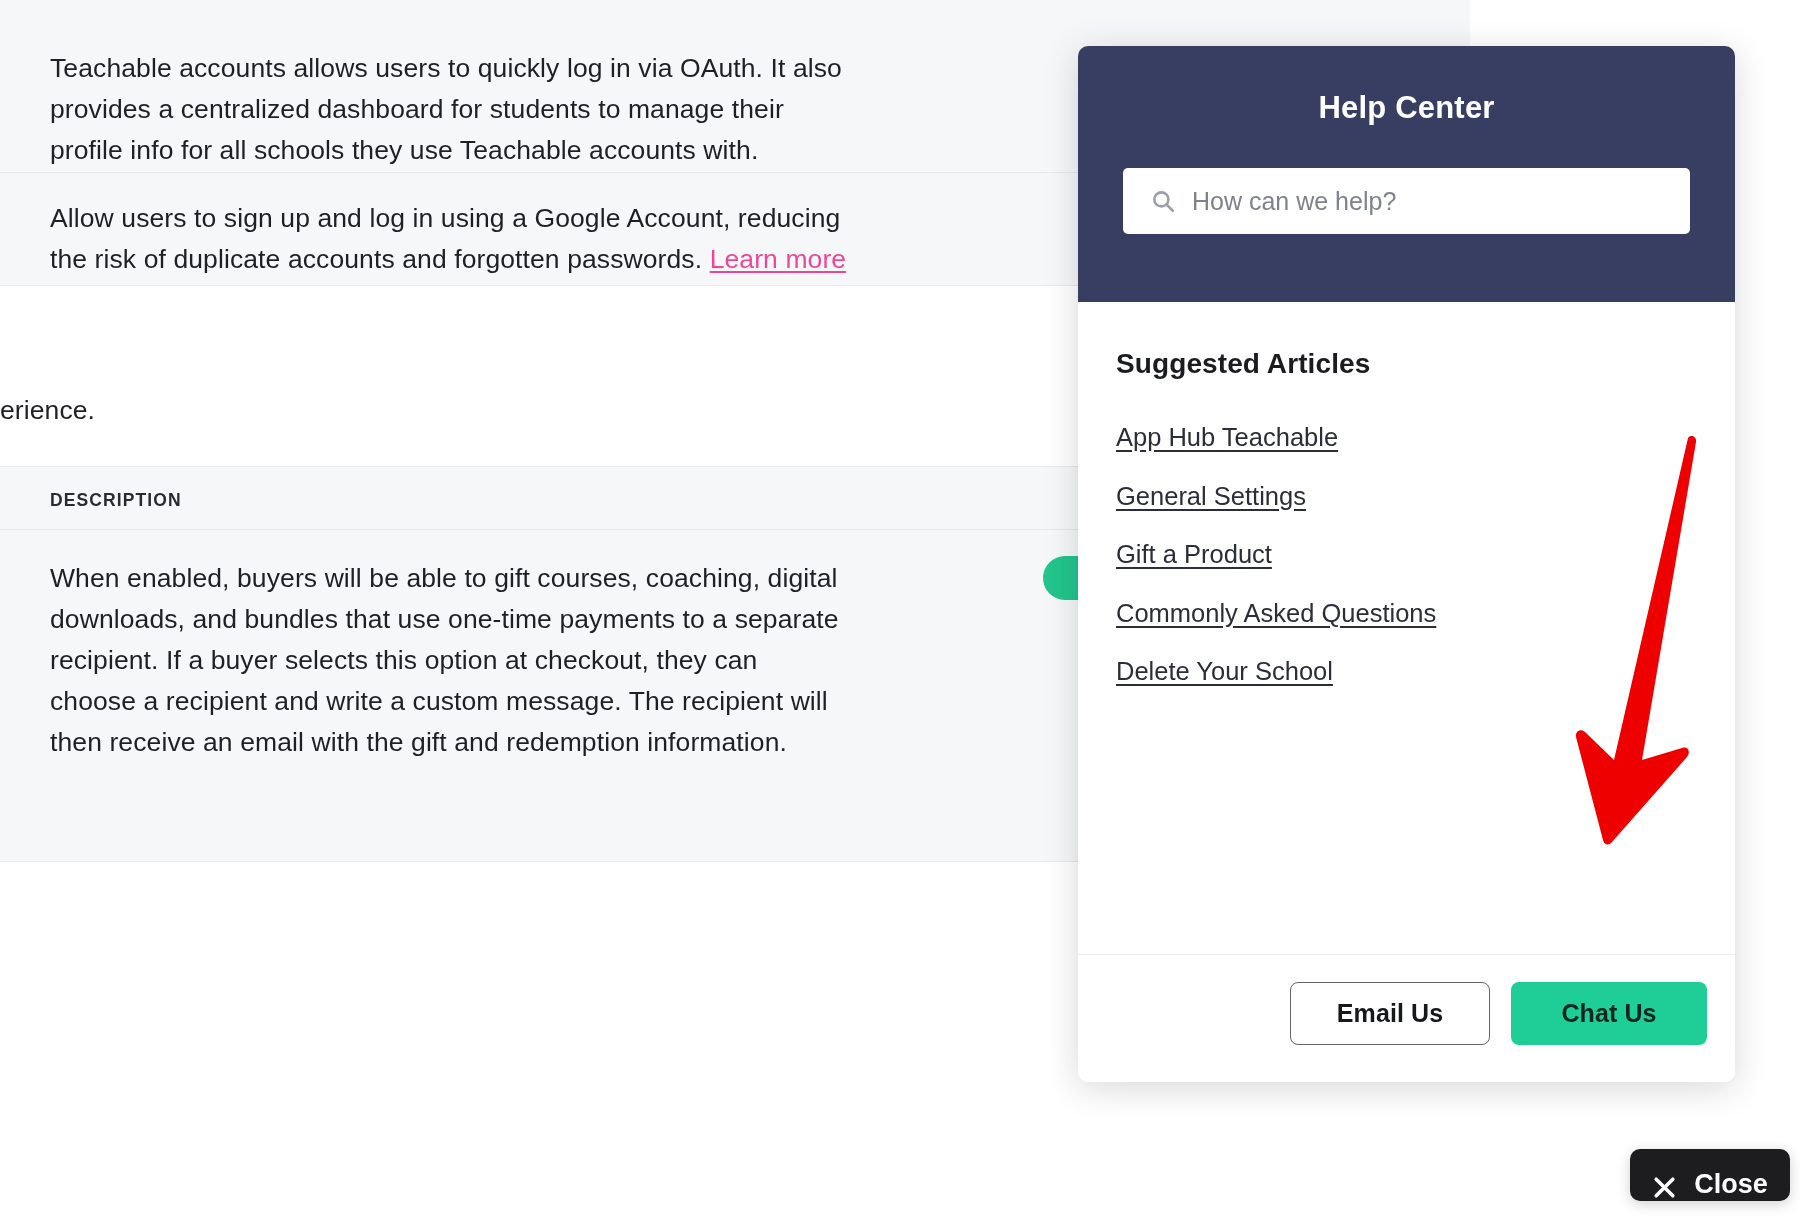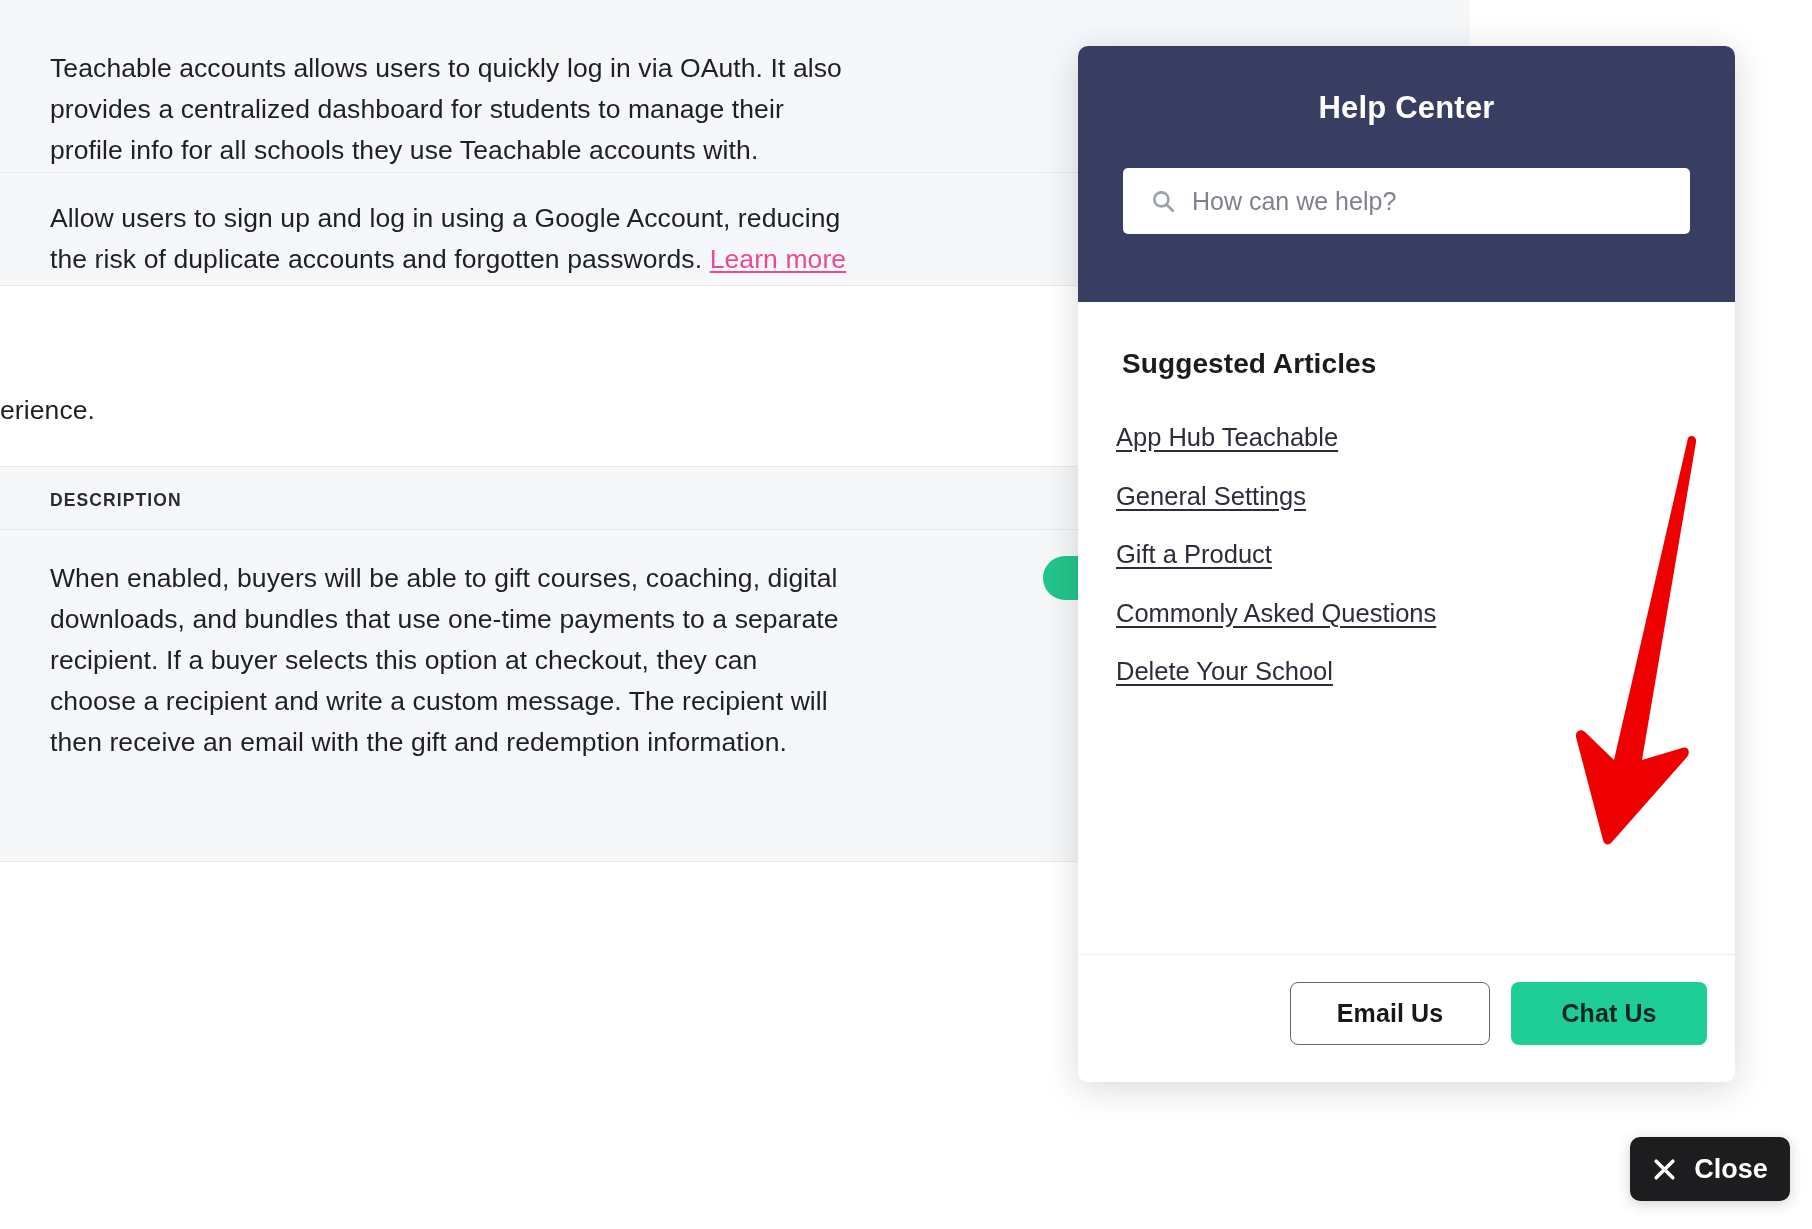--- a/index.html
+++ b/index.html
@@ -156,21 +156,21 @@
   }
   .search-input::placeholder { color: #7e828c; opacity: 1; }
 
   .panel-body {
     flex: 1 1 auto;
     position: relative;
     background: #ffffff;
   }
   .articles-heading {
     position: absolute;
-    left: 44px;
+    left: 38px;
     top: 46px;
     font-size: 28px;
     font-weight: bold;
     color: #1b1c20;
     letter-spacing: 0.1px;
   }
   .articles-list {
     position: absolute;
     left: 38px;
     top: 118px;
@@ -237,31 +237,31 @@
     width: 230px;
     height: 420px;
     pointer-events: none;
   }
 
   
   #close-button {
     position: absolute;
     right: 22px;
     bottom: 28px;
-    height: 64px;
+    height: 52px;
     width: 160px;
     background: #1d1d1f;
     border: none;
     border-radius: 10px;
     color: #ffffff;
     font-family: "Liberation Sans", sans-serif;
     font-size: 27px;
     font-weight: bold;
     display: flex;
-    align-items: center;
+    align-items: flex-end;
     justify-content: center;
     gap: 17px;
     cursor: pointer;
     box-shadow: 0 3px 14px rgba(0,0,0,0.18);
   }
   .close-x {
     width: 25px;
     height: 25px;
     display: block;
     flex: 0 0 auto;

